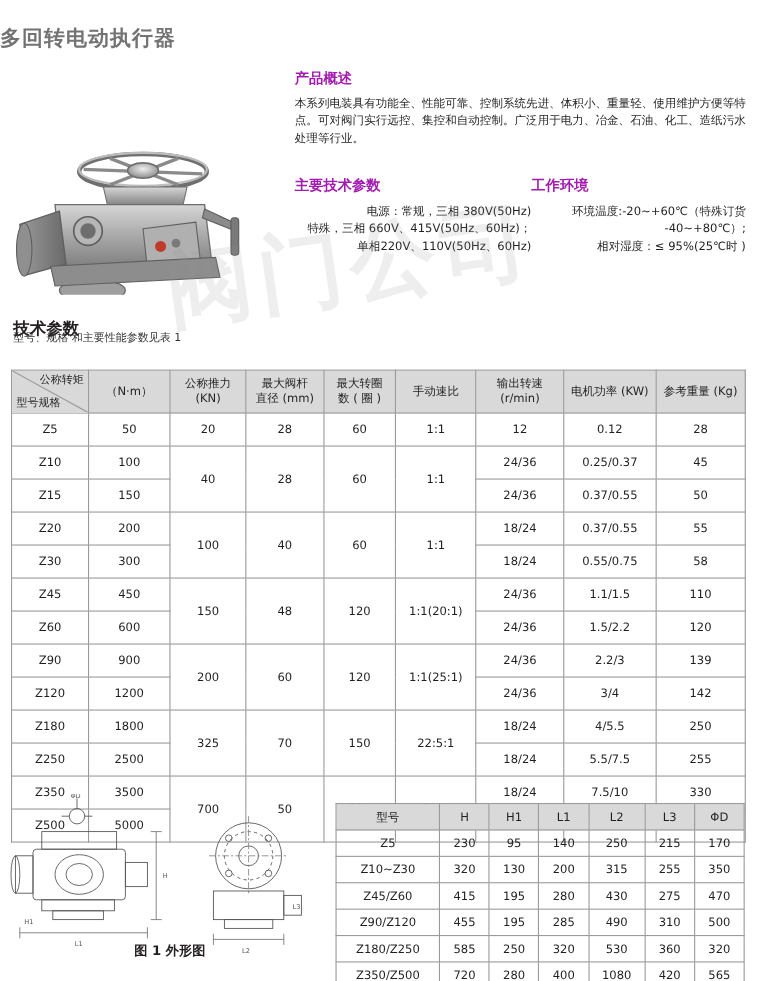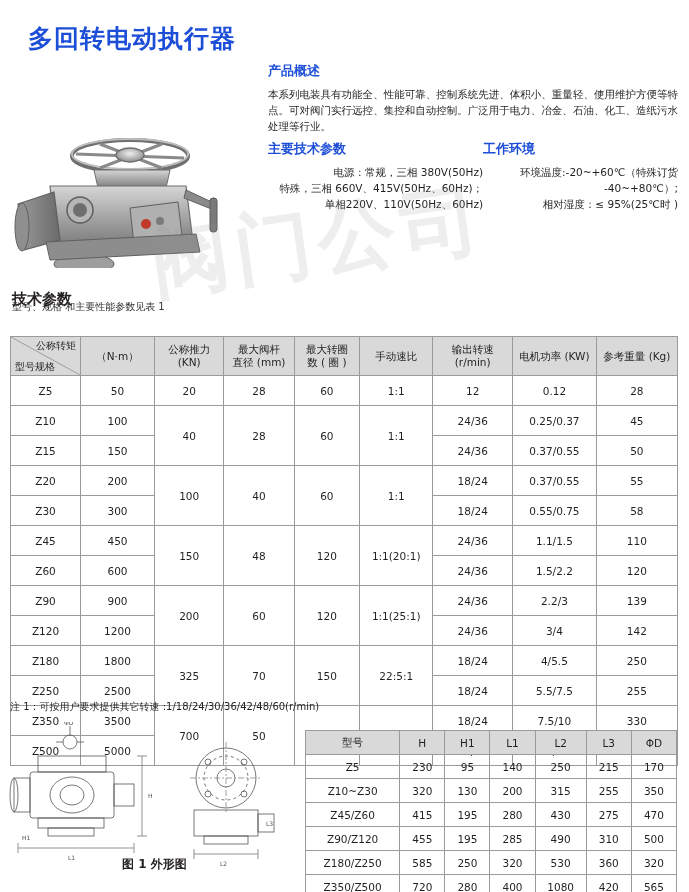--- a/index.html
+++ b/index.html
@@ -16,59 +16,59 @@
     overflow: hidden;
   }
   .page {
     position: relative;
     width: 689px;
     height: 892px;
   }
   
   .main-title {
     position: absolute;
-    left: 28px;
+    left: 0;
     top: 22px;
-    font-size: 25px;
+    font-size: 19px;
     font-weight: bold;
     letter-spacing: 1px;
-    color: #1d4ed8;
+    color: #737373;
   }
   
   .product-photo {
     position: absolute;
     left: 10px;
     top: 58px;
     width: 248px;
     height: 210px;
   }
   .photo-svg { display: block; }
   
   .right-col {
     position: absolute;
     left: 268px;
     top: 62px;
     width: 410px;
   }
   .sec-head {
     font-size: 13px;
     font-weight: bold;
-    color: #1d4ed8;
+    color: #a21caf;
     margin: 0 0 6px 0;
   }
   .body-text {
     font-size: 10.5px;
     line-height: 16px;
     color: #231f20;
     text-align: justify;
     margin: 0;
   }
   .two-col {
     display: flex;
-    margin-top: 6px;
+    margin-top: 26px;
   }
   .col-left { width: 215px; }
   .col-right { width: 195px; }
   .param-line {
     font-size: 10.5px;
     line-height: 16px;
     text-align: right;
   }
   .indent { padding-left: 42px; }
   .work-sys { margin-top: 12px; }
@@ -428,21 +428,20 @@
       <tr>
         <td>Z500</td>
         <td>5000</td>
         <td>18/24</td>
         <td>10/15</td>
         <td>350</td>
       </tr>
     </tbody>
   </table>
 
-  <div class="note">注 1：可按用户要求提供其它转速 :1/18/24/30/36/42/48/60(r/min)</div>
 
   <div class="drawing">
     <svg width="290" height="150" viewBox="0 0 290 150">
       <g stroke="#555" fill="none" stroke-width="0.8">
 
         <circle cx="62" cy="20" r="7"></circle>
         <line x1="62" y1="4" x2="62" y2="13"></line>
         <line x1="48" y1="20" x2="55" y2="20"></line>
         <line x1="69" y1="20" x2="76" y2="20"></line>
         <rect x="30" y="34" width="68" height="16"></rect>

